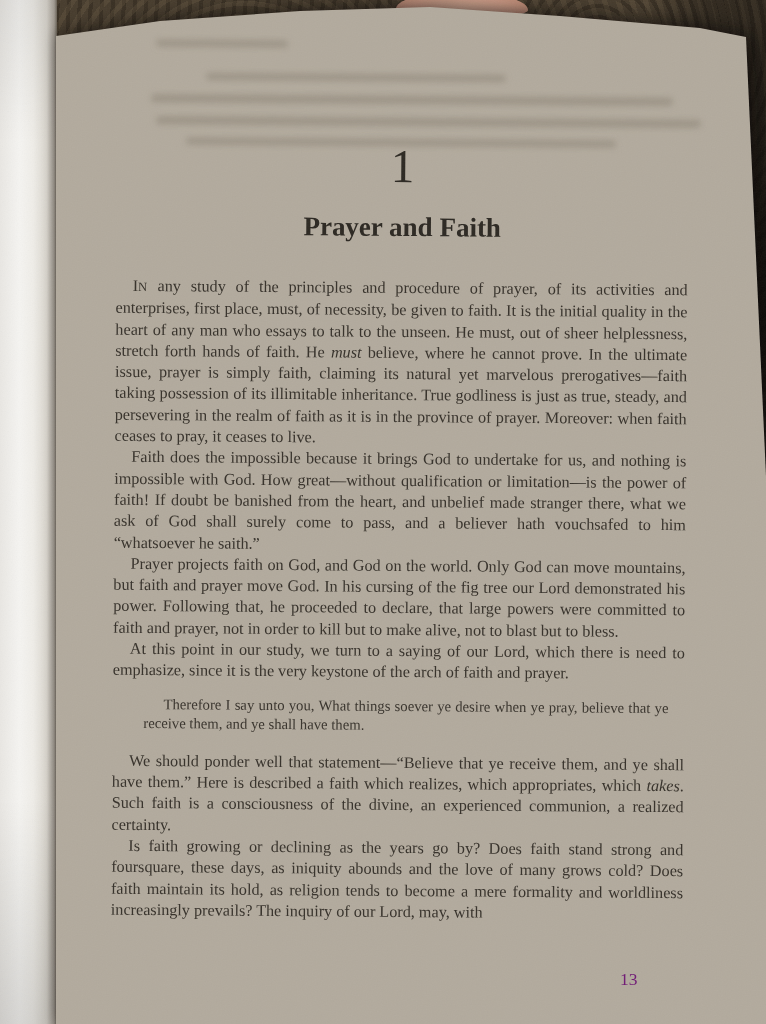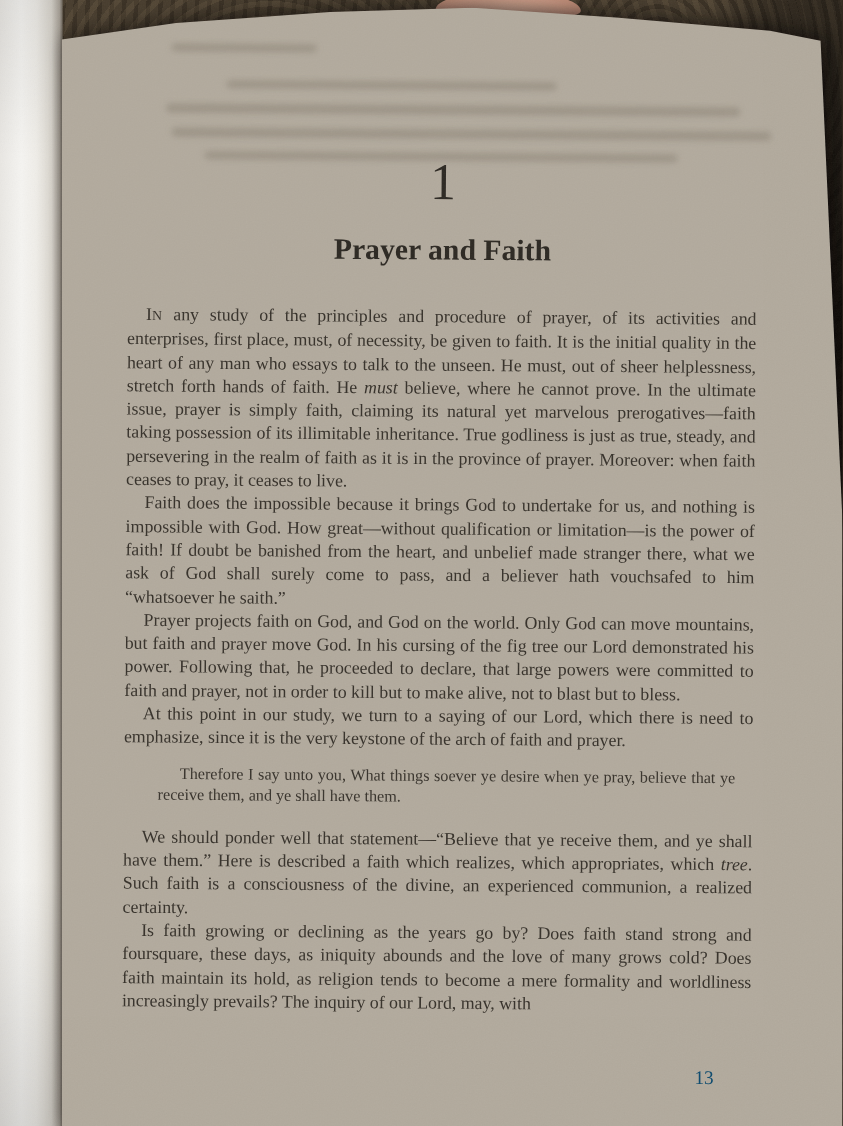--- a/index.html
+++ b/index.html
@@ -62,22 +62,22 @@
     font-size:16.2px;line-height:21.3px;text-align:justify;text-indent:17px;margin:0;
     hyphens:auto;-webkit-hyphens:auto;color:#36312a;
   }
   .quote{
     font-size:14.7px;line-height:19.6px;text-align:justify;text-indent:20px;
     margin:13px 16px 17px 31px;color:#38332c;
   }
   .sc{font-size:0.78em;letter-spacing:0.5px;}
   .i{font-style:italic;margin-top:28px;}
   .page-number{
-    position:absolute;left:564px;top:969px;width:40px;text-align:center;
-    font-size:17.5px;color:#0c4a6e;
+    position:absolute;left:564px;top:969px;width:40px;text-align:left;
+    font-size:17.5px;color:#701a75;
   }
   .grain{position:absolute;inset:0;z-index:6;pointer-events:none;opacity:0.055;}
 </style>
 </head>
 <body>
 
 <div class="scene">
   <div class="finger"></div>
   <div class="page-stack"></div>
   <div class="page-wrap">
@@ -91,21 +91,21 @@
       </div>
       <div class="text-block">
         <div class="chapter-number">1</div>
         <div class="chapter-title">Prayer and Faith</div>
         <div class="body-text">
           <p class="para"><span>I</span><span class="sc">N</span><span> any study of the principles and procedure of prayer, of its activities and enterprises, first place, must, of necessity, be given to faith. It is the initial quality in the heart of any man who essays to talk to the unseen. He must, out of sheer helplessness, stretch forth hands of faith. He </span><span class="i">must</span><span> believe, where he cannot prove. In the ultimate issue, prayer is simply faith, claiming its natural yet marvelous prerogatives—faith taking possession of its illimitable inheritance. True godliness is just as true, steady, and persevering in the realm of faith as it is in the province of prayer. Moreover: when faith ceases to pray, it ceases to live.</span></p>
           <p class="para"><span>Faith does the impossible because it brings God to undertake for us, and nothing is impossible with God. How great—without qualification or limitation—is the power of faith! If doubt be banished from the heart, and unbelief made stranger there, what we ask of God shall surely come to pass, and a believer hath vouchsafed to him “whatsoever he saith.”</span></p>
           <p class="para"><span>Prayer projects faith on God, and God on the world. Only God can move mountains, but faith and prayer move God. In his cursing of the fig tree our Lord demonstrated his power. Following that, he proceeded to declare, that large powers were committed to faith and prayer, not in order to kill but to make alive, not to blast but to bless.</span></p>
           <p class="para"><span>At this point in our study, we turn to a saying of our Lord, which there is need to emphasize, since it is the very keystone of the arch of faith and prayer.</span></p>
           <div class="quote">Therefore I say unto you, What things soever ye desire when ye pray, believe that ye receive them, and ye shall have them.</div>
-          <p class="para"><span>We should ponder well that statement—“Believe that ye receive them, and ye shall have them.” Here is described a faith which realizes, which appropriates, which </span><span class="i">tree</span><span>. Such faith is a consciousness of the divine, an experienced communion, a realized certainty.</span></p>
+          <p class="para"><span>We should ponder well that statement—“Believe that ye receive them, and ye shall have them.” Here is described a faith which realizes, which appropriates, which </span><span class="i">takes</span><span>. Such faith is a consciousness of the divine, an experienced communion, a realized certainty.</span></p>
           <p class="para"><span>Is faith growing or declining as the years go by? Does faith stand strong and foursquare, these days, as iniquity abounds and the love of many grows cold? Does faith maintain its hold, as religion tends to become a mere formality and worldliness increasingly prevails? The inquiry of our Lord, may, with</span></p>
         </div>
       </div>
       <div class="page-number">13</div>
     </div>
   </div>
   <svg class="grain" width="766" height="1024" xmlns="http://www.w3.org/2000/svg">
     <filter id="grainF">
       <feTurbulence type="fractalNoise" baseFrequency="0.8" numOctaves="2" stitchTiles="stitch"></feTurbulence>
       <feColorMatrix type="saturate" values="0"></feColorMatrix>

